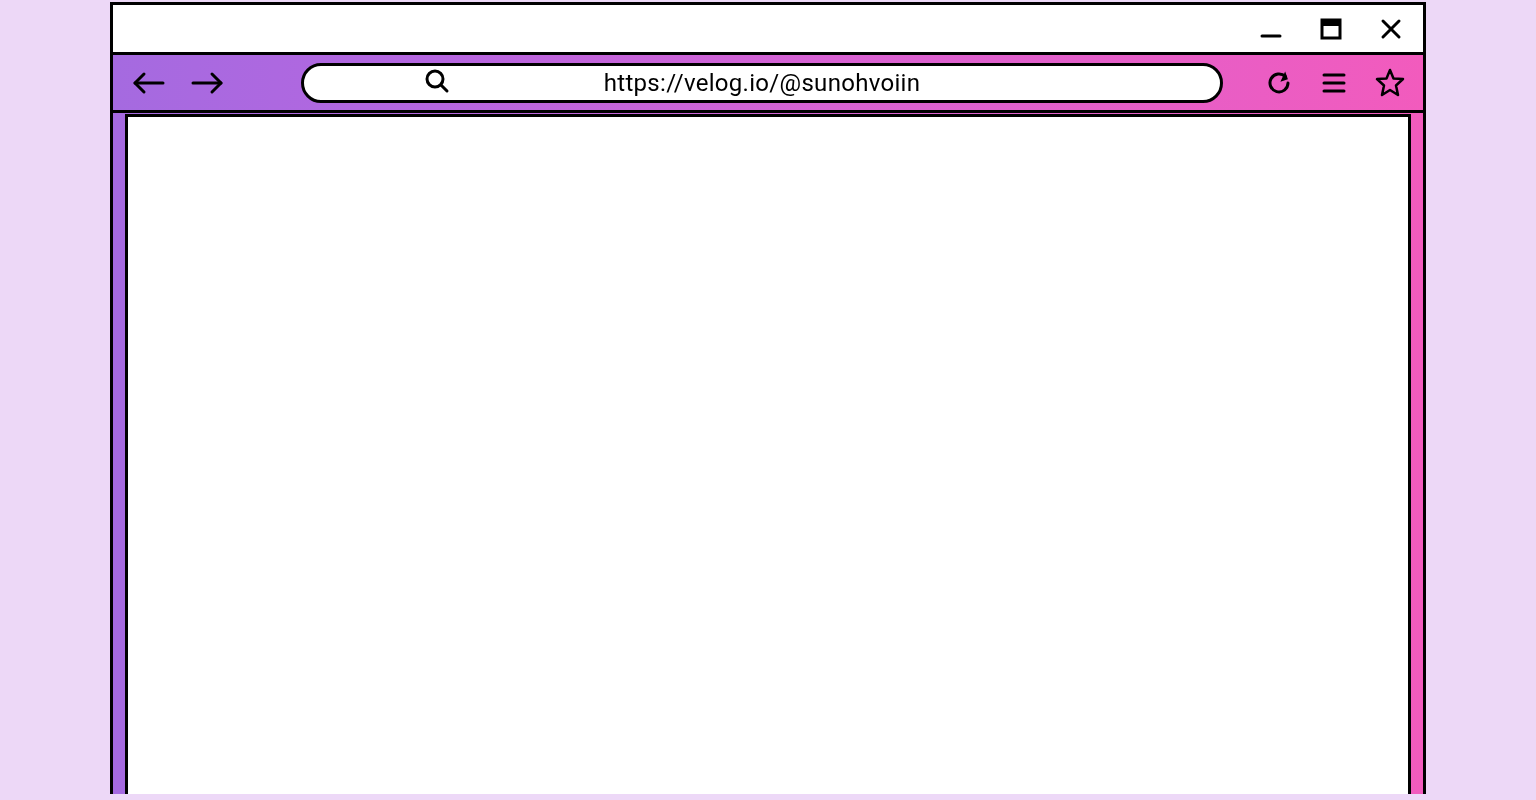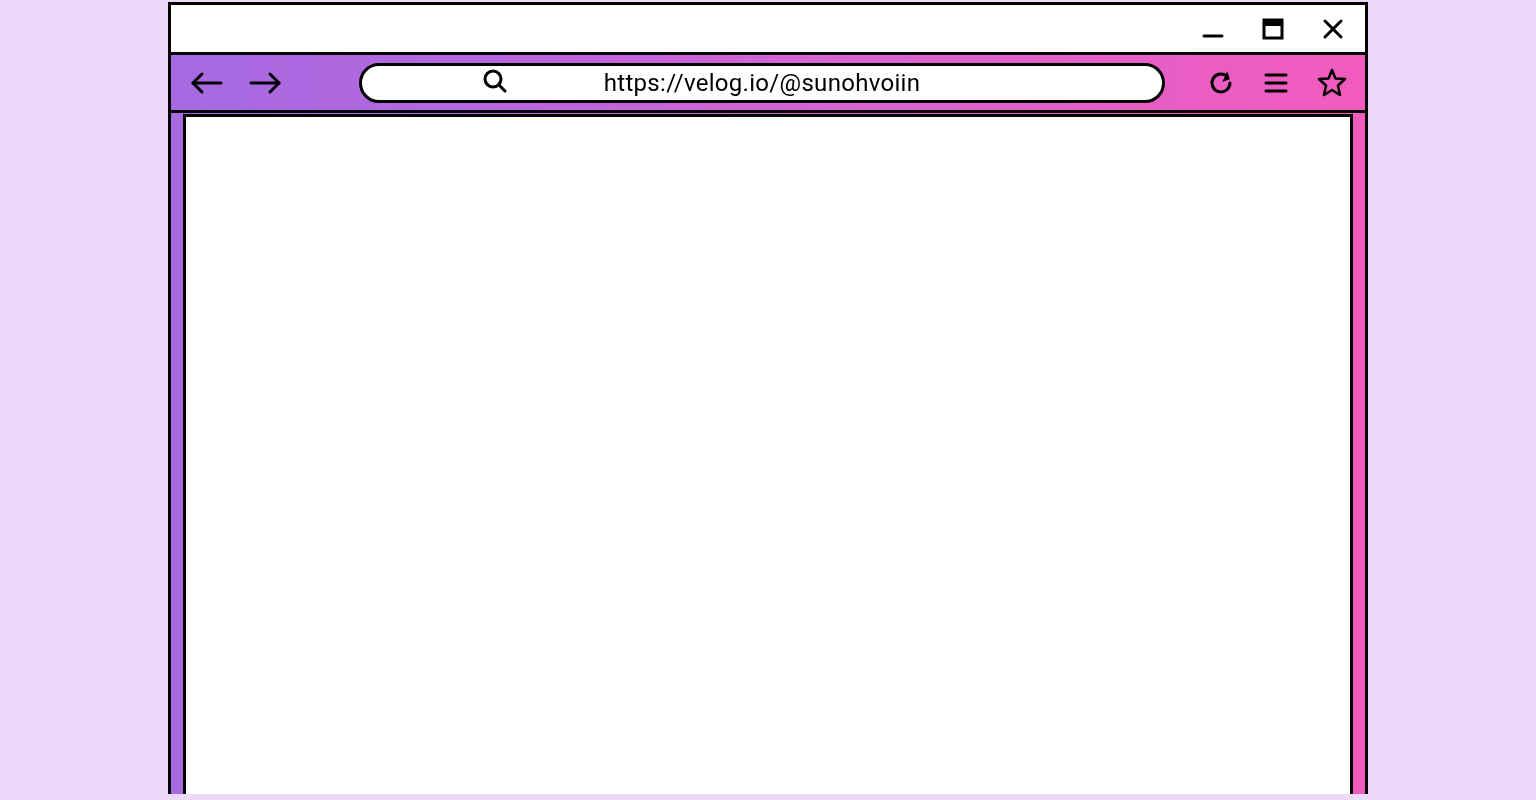--- a/index.html
+++ b/index.html
@@ -11,21 +11,21 @@
       width: 1536px;
       height: 800px;
       background: #edd8f7;
       display: flex;
       align-items: flex-start;
       justify-content: center;
       font-family: -apple-system, BlinkMacSystemFont, "Segoe UI", Roboto, Helvetica, Arial, sans-serif;
       overflow: hidden;
     }
     .browser-window {
-      width: 1200px;
+      width: 1316px;
       margin-top: 2px;
       border: 3px solid #000;
       border-bottom: none;
       background: #be185d;
       display: flex;
       flex-direction: column;
     }
     .title-bar {
       height: 50px;
       background: #fff;

